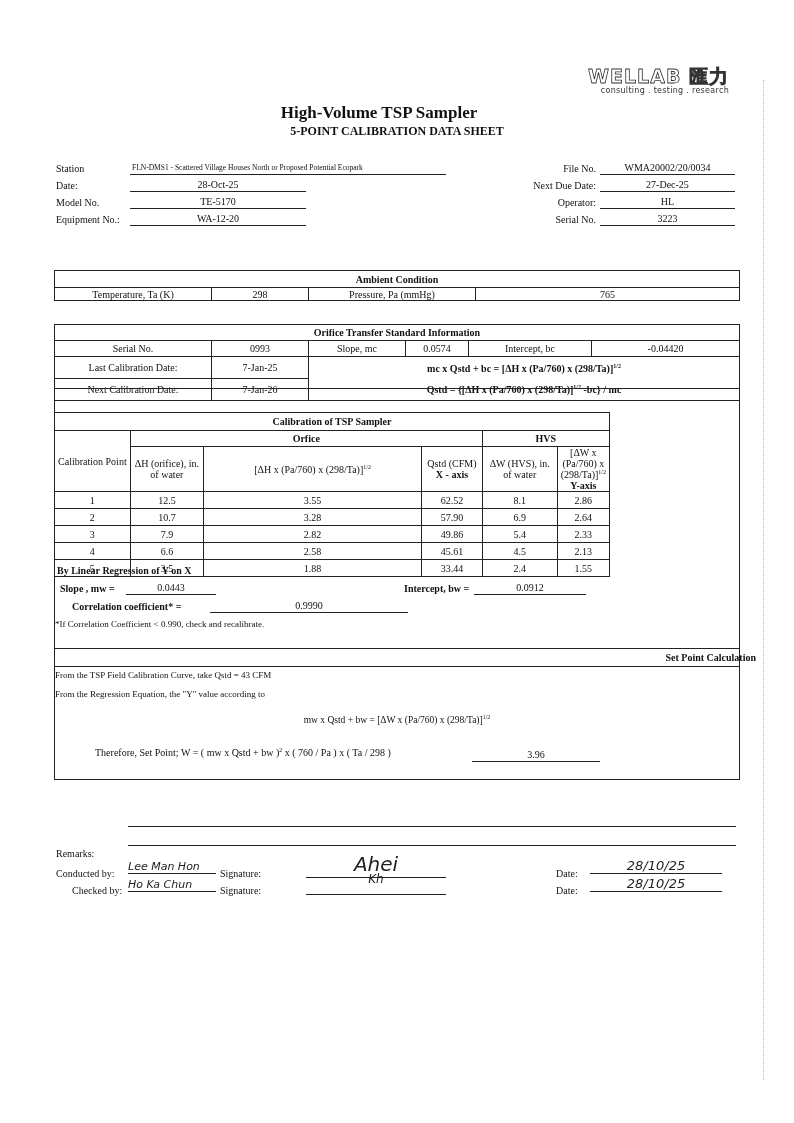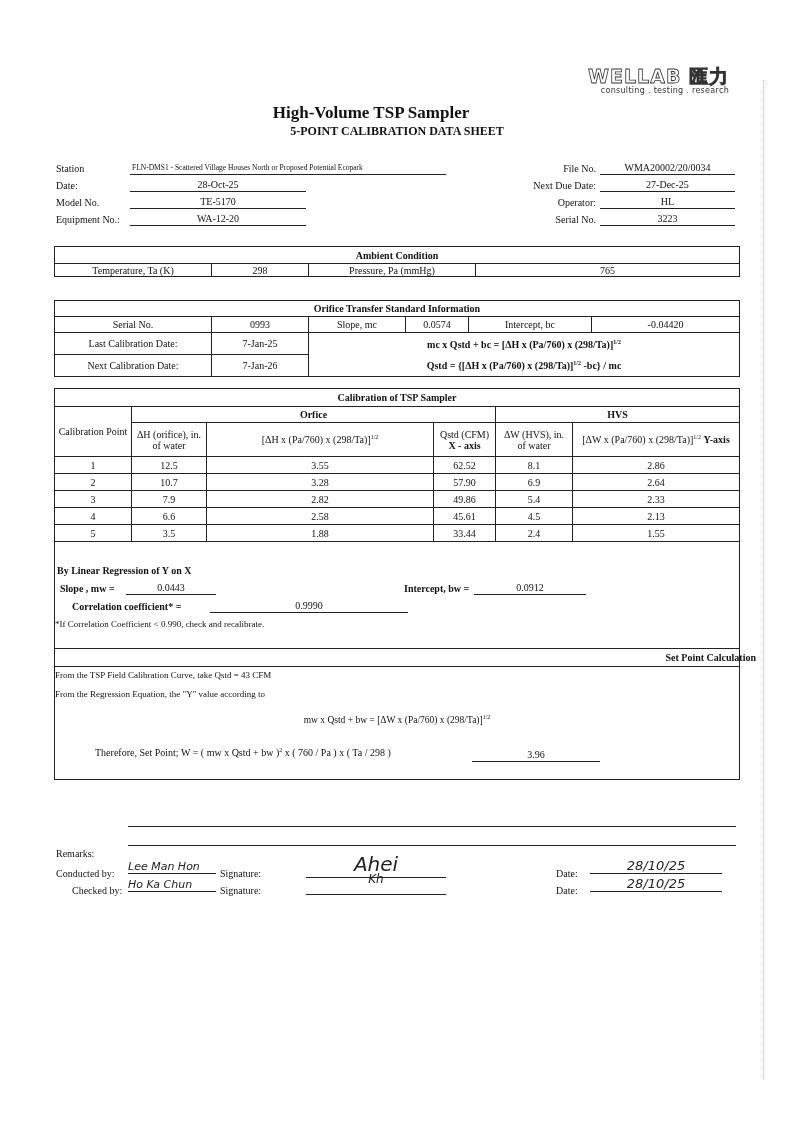--- a/index.html
+++ b/index.html
@@ -4,28 +4,28 @@
 <style>
   html, body { margin: 0; padding: 0; background: #ffffff; }
   body { width: 794px; height: 1123px; position: relative; overflow: hidden;
          font-family: "Liberation Serif", "DejaVu Serif", serif; color: #111; font-size: 10px; }
   .abs { position: absolute; }
   .logo { left: 584px; top: 66px; width: 145px; text-align: right; }
   .logo-main { font-family: "DejaVu Sans", sans-serif; font-size: 19px; letter-spacing: 1px; color: #fff;
                -webkit-text-stroke: 0.8px #333; font-weight: bold; line-height: 20px; }
   .logo-sub { font-family: "DejaVu Sans", sans-serif; font-size: 8px; color: #333; letter-spacing: 0.3px; }
   .page-margin { left: 763px; top: 80px; width: 0; height: 1000px; border-left: 1px dotted #bbb; }
-  .title { left: 7px; width: 728px; text-align: center; top: 103px; font-size: 17px; font-weight: bold; }
+  .title { left: 15px; width: 728px; text-align: center; top: 103px; font-size: 17px; font-weight: bold; }
   .subtitle { left: 0; width: 794px; text-align: center; top: 124px; font-size: 12px; font-weight: bold; }
 
   .field-label { font-size: 10px; }
   .field-value { font-size: 10px; text-align: center; border-bottom: 1px solid #222; line-height: 13px; height: 13px; }
   .field-value.left { text-align: left; }
 
-  table { border-collapse: collapse; position: absolute; font-size: 10px; }
+  table { border-collapse: collapse; position: absolute; font-size: 10px; margin-top: 24px; }
   td, th { border: 1px solid #222; text-align: center; padding: 0 3px; font-weight: normal; }
   th { font-weight: bold; }
   .box { border: 1.5px solid #222; }
   sup { font-size: 6px; }
 
   .section-box { position: absolute; border: 1.5px solid #222; }
   .bold { font-weight: bold; }
   .hline { position: absolute; border-top: 1px solid #222; height: 0; }
   .sig { font-family: "DejaVu Sans", sans-serif; font-style: italic; font-size: 13px; color: #222; }
 </style>
@@ -102,21 +102,21 @@
   </tr>
   <tr style="height:17px;">
     <td>Next Calibration Date:</td>
     <td>7-Jan-26</td>
   </tr>
 </tbody>
   </table>
 
 <div class="section-box" style="left:54px; top:388px; width:684px; height:390px;"></div>
 
-<table style="left:54px; top:388px; width:686px;">
+<table style="left:54px; top:388px; width:556px;">
   <tbody>
       <tr style="height:18px;">
     <th colspan="6">Calibration of TSP Sampler</th>
   </tr>
   <tr style="height:16px;">
     <td rowspan="2" style="width:70px;">Calibration Point</td>
     <th colspan="3">Orfice</th>
     <th colspan="2">HVS</th>
   </tr>
   <tr style="height:34px;">

